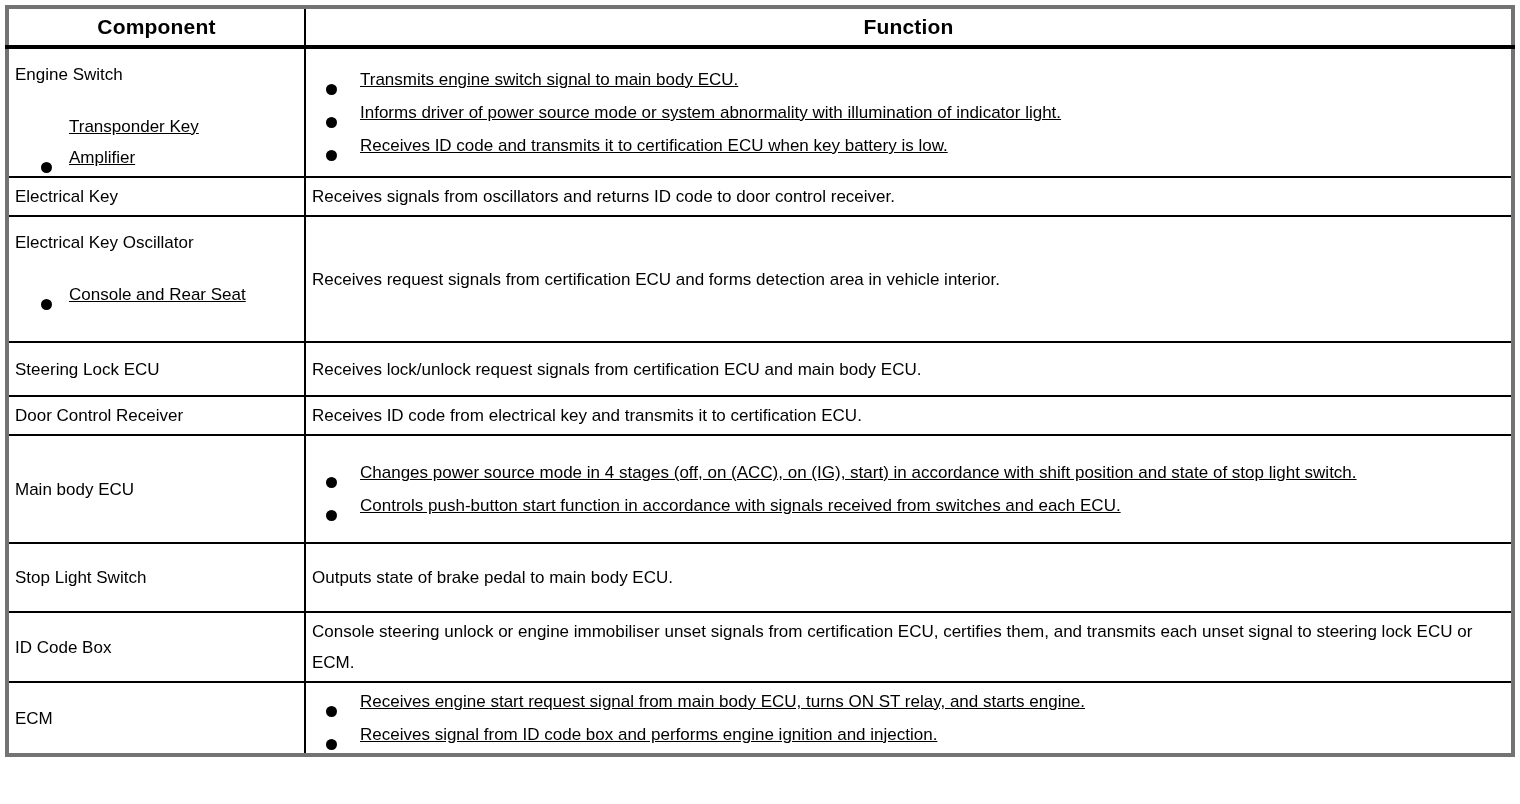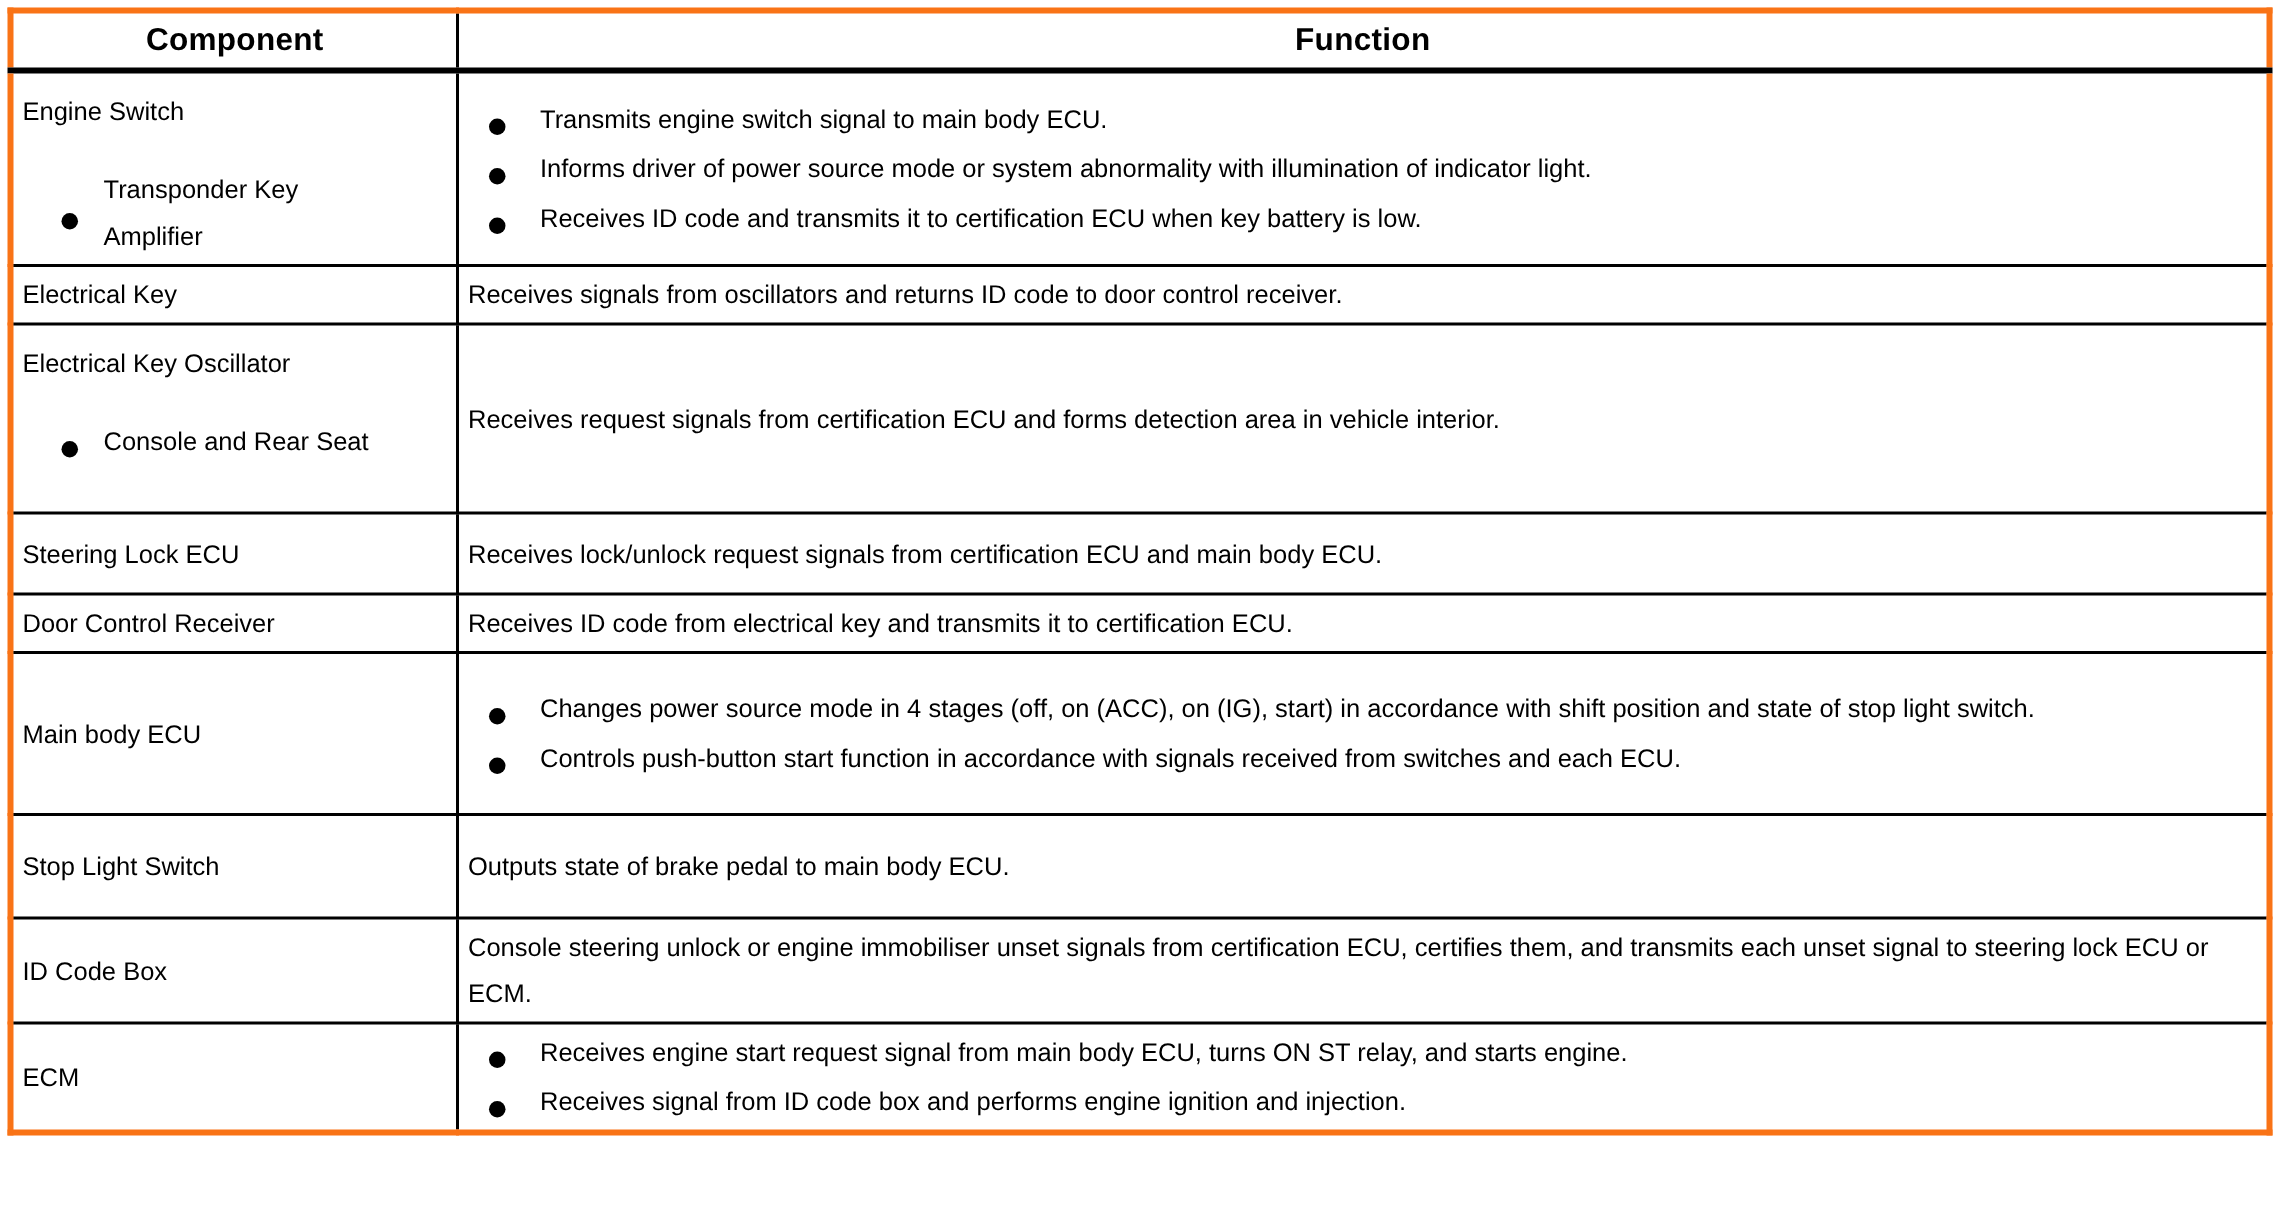--- a/index.html
+++ b/index.html
@@ -14,21 +14,21 @@
     -webkit-font-smoothing: antialiased;
   }
   .page {
     padding: 5px;
     box-sizing: border-box;
   }
   table.cf-table {
     width: 1510px;
     border-collapse: collapse;
     table-layout: fixed;
-    border: 4px solid #f97316;
+    border: 4px solid #737373;
   }
   col.col-component { width: 298px; }
   th {
     border: 2px solid #000;
     border-bottom: 4px solid #000;
     height: 32px;
     font-size: 21px;
     font-weight: bold;
     text-align: center;
     padding: 2px 4px;
@@ -62,21 +62,21 @@
     display: flex;
     flex-direction: column;
     gap: 2px;
   }
   .fn-bullets {
     margin-left: 14px;
     display: flex;
     flex-direction: column;
     gap: 2px;
   }
-  .bullet-item { display: flex; align-items: center; }
+  .bullet-item { display: flex; align-items: flex-end; text-decoration: underline; }
   .dot {
     flex: 0 0 auto;
     width: 11px;
     height: 11px;
     border-radius: 50%;
     background: #000;
     margin-top: 10px;
   }
   .fn-bullets .dot { margin-right: 23px; }
   .sub-bullets .dot { margin-right: 17px; }

